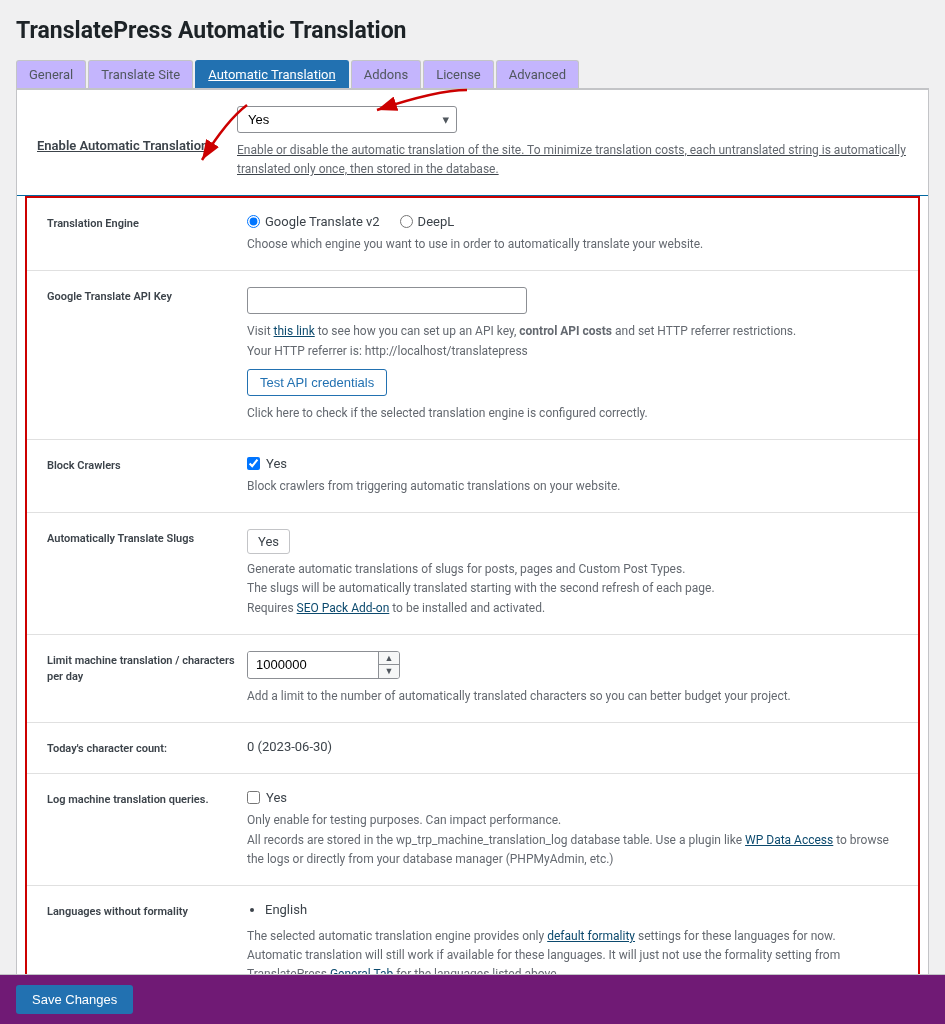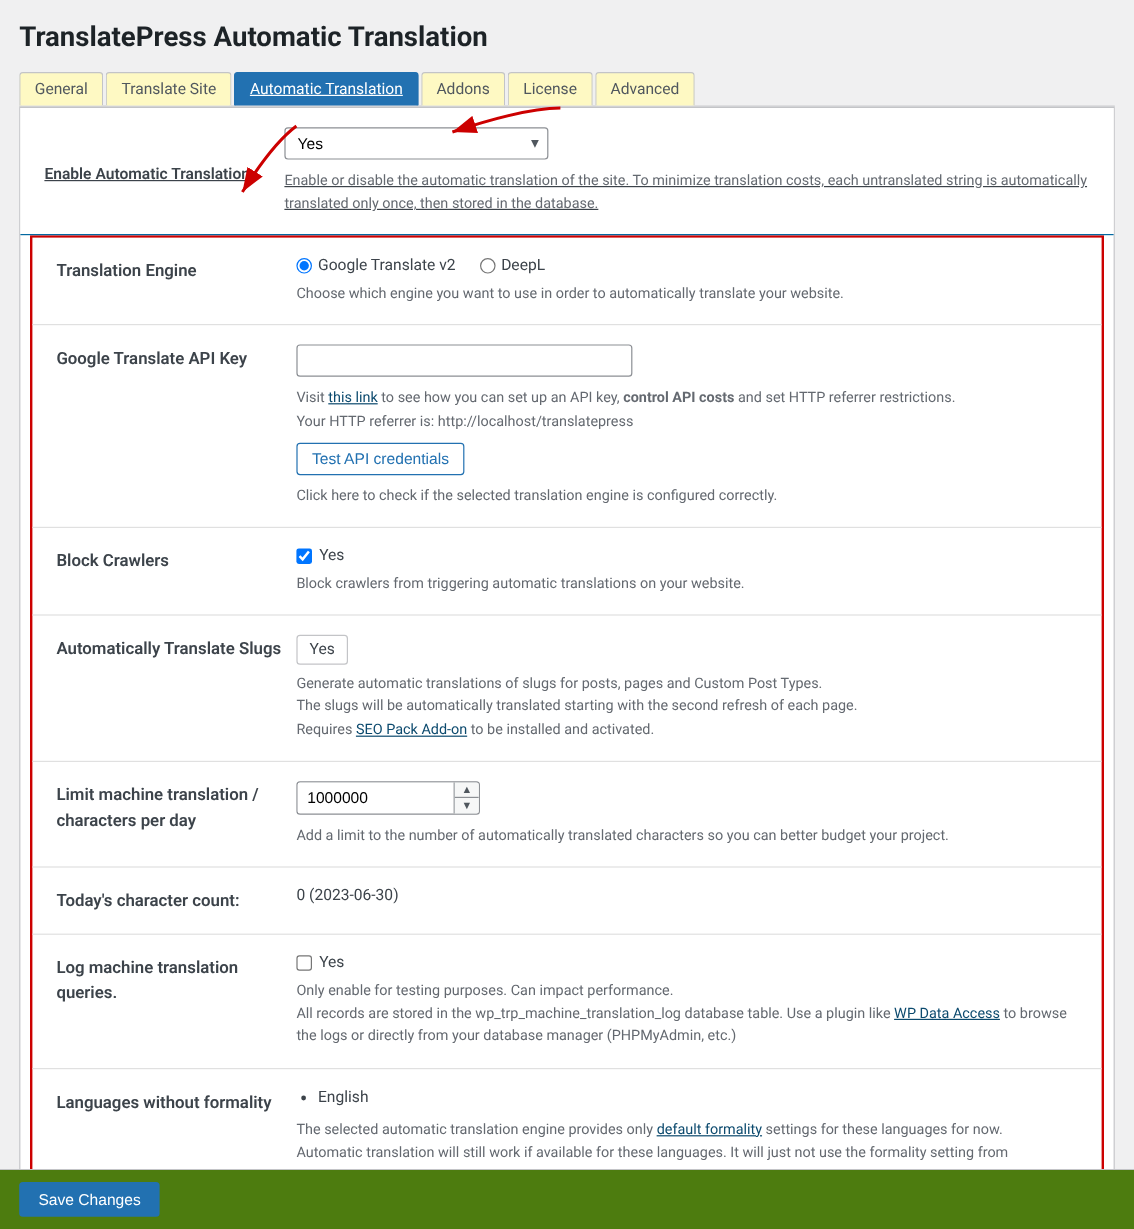--- a/index.html
+++ b/index.html
@@ -27,21 +27,21 @@
     
     .nav-tabs {
       display: flex;
       flex-wrap: wrap;
       gap: 2px;
       margin-bottom: 0;
       border-bottom: 1px solid #c3c4c7;
     }
     .nav-tab {
       padding: 6px 12px;
-      background: #fef9c3;
+      background: #c4b5fd;
       border: 1px solid #c3c4c7;
       border-bottom: none;
       cursor: pointer;
       font-size: 13px;
       color: #50575e;
       text-decoration: none;
       border-radius: 3px 3px 0 0;
     }
     .nav-tab.active {
       background: #2271b1;
@@ -116,21 +116,21 @@
       padding: 16px 20px;
       border-bottom: 1px solid #e0e0e0;
     }
     .setting-row:last-child {
       border-bottom: none;
     }
     .setting-label {
       width: 200px;
       flex-shrink: 0;
       font-weight: 600;
-      font-size: 14px;
+      font-size: 11px;
       padding-top: 2px;
       line-height: 1.5;
     }
     .setting-content {
       flex: 1;
     }
     
     .radio-group {
       display: flex;
       align-items: center;
@@ -249,21 +249,21 @@
       cursor: pointer;
       font-size: 13px;
       margin-bottom: 8px;
     }
     
     .save-bar {
       position: fixed;
       bottom: 0;
       left: 0;
       right: 0;
-      background: #4d7c0f;
+      background: #701a75;
       border-top: 1px solid #c3c4c7;
       padding: 10px 16px;
       z-index: 100;
     }
     .btn-save {
       padding: 7px 16px;
       background: #2271b1;
       color: #fff;
       border: none;
       border-radius: 3px;

